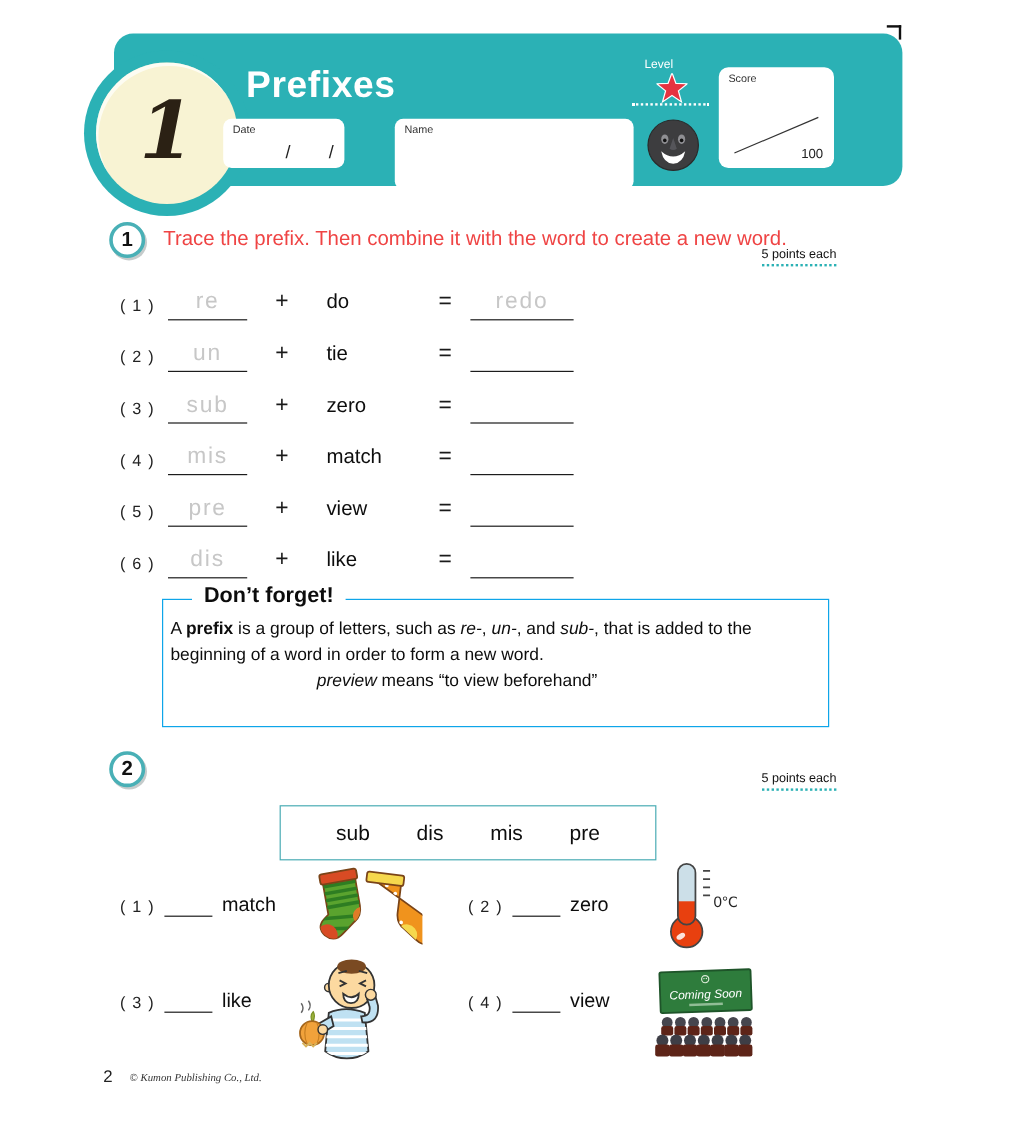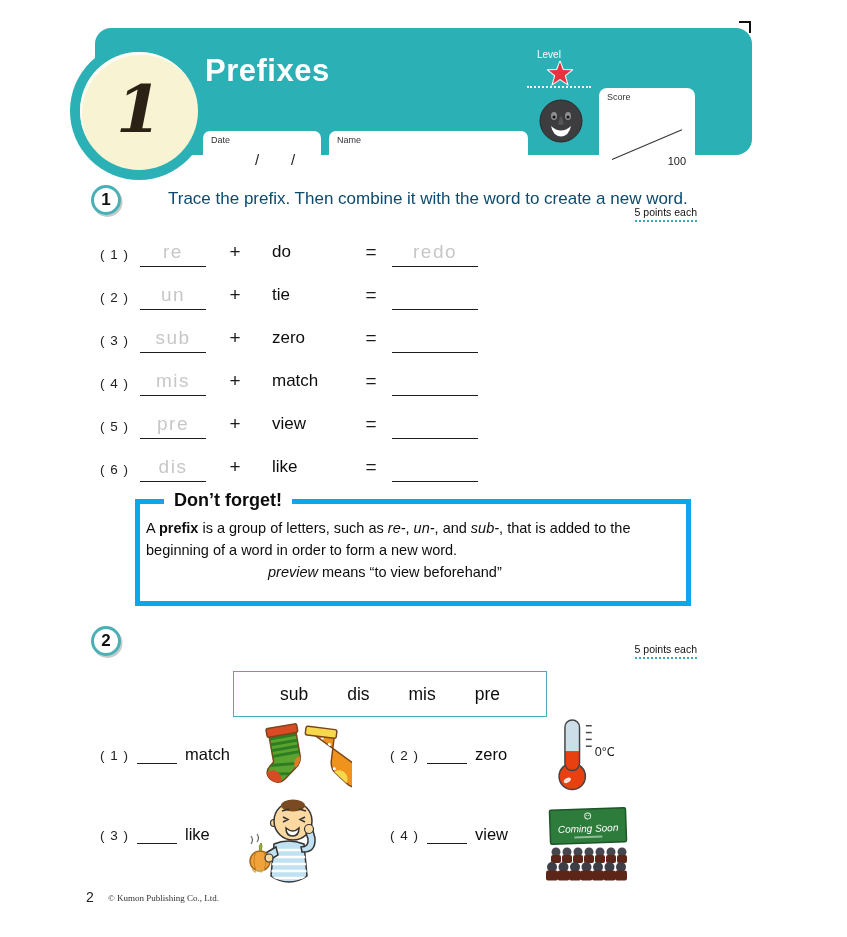--- a/index.html
+++ b/index.html
@@ -16,22 +16,22 @@
     border-top:2.5px solid #101010; border-right:2.5px solid #101010; }
   .big-circle { position:absolute; left:70px; top:42px; width:138px; height:138px;
     border-radius:50%; background:#2bb1b5; }
   .big-circle-inner { position:absolute; left:10px; top:10px; width:118px; height:118px;
     border-radius:50%; background:#f8f3d3; box-shadow:inset 2px 3px 0 rgba(255,255,255,.7);
     display:flex; align-items:center; justify-content:center; }
   .big-num { font-family:"DejaVu Serif", serif; font-weight:bold; font-style:italic;
     font-size:66px; color:#2b2114; transform:translateY(-2px); }
   .banner-title { position:absolute; left:205px; top:53px; color:#fff;
     font-size:31px; font-weight:bold; letter-spacing:.5px; }
-  .field-box { position:absolute; background:#fff; border-radius:7px;margin-top:32px; }
-  .date-box { left:203px; top:99px; width:118px; height:41px; }
+  .field-box { position:absolute; background:#fff; border-radius:7px; }
+  .date-box { left:186px; top:99px; width:101px; height:41px; }
   .name-box { left:329px; top:99px; width:199px; height:59px; }
   .field-label { position:absolute; left:8px; top:4px; font-size:9px; color:#333; }
   .slash { position:absolute; bottom:4px; font-size:15px; color:#222; }
   .slash1 { left:52px; } .slash2 { left:88px; }
   .level-label { position:absolute; left:537px; top:49px; font-size:10px; color:#fff; }
   .level-star { position:absolute; left:547px; top:61px; }
   .level-dots { position:absolute; left:527px; top:86px; width:64px;
     border-bottom:2px dotted #fff; }
   .face-badge { position:absolute; left:539px; top:99px; }
   .score-box { left:599px; top:56px; width:96px; height:84px; border-radius:8px; }
@@ -39,40 +39,40 @@
     border-top:1.5px solid #333; transform:rotate(-23deg); transform-origin:left center; }
   .score-max { position:absolute; right:9px; bottom:5px; font-size:11px; color:#222; }
 
   
   .sec-badge { position:absolute; width:30px; height:30px; border-radius:50%;
     background:#fff; border:3px solid #49b0b6; box-shadow:1.5px 2px 0 rgba(110,125,125,.4);
     display:flex; align-items:center; justify-content:center;
     font-size:17px; font-weight:bold; color:#111; }
   .sec1-badge { left:91px; top:185px; }
   .sec2-badge { left:91px; top:626px; }
-  .sec-instruction { position:absolute; font-size:17px; color:#0c4a6e;margin-left:32px; }
+  .sec-instruction { position:absolute; font-size:17px; color:#ef4444; }
   .sec1-instruction { left:136px; top:189px; }
   .sec2-instruction { left:136px; top:632px; }
   .points-each { position:absolute; right:150px; font-size:10.5px; color:#111;
     border-bottom:2px dotted #2bb1b5; padding-bottom:2px; }
   .points1 { top:206px; } .points2 { top:643px; }
 
   
   .s1-rows { position:absolute; left:100px; top:224px; }
   .s1-row { display:grid; grid-template-columns:40px 66px 58px 86px 42px 86px;
     align-items:end; height:43px; }
   .s1-num { font-size:13.5px; letter-spacing:1px; padding-bottom:5px; color:#222; }
   .blank { border-bottom:1.7px solid #1c1c1c; text-align:center; height:28px;
     font-size:19px; letter-spacing:1.5px; color:#c7c7c7; line-height:26px; }
   .s1-plus, .s1-eq { font-size:19px; text-align:center; padding-bottom:4px; color:#1a1a1a; }
   .s1-word { font-size:17px; padding-bottom:5px; padding-left:8px; color:#0d0d0d; }
 
   
   .callout { position:absolute; left:135px; top:499px; width:556px; height:107px;
-    border:5px solid #0ea5e9; background:#fff; }
+    border:1px solid #0ea5e9; background:#fff; }
   .callout-title { position:absolute; top:-14px; left:24px; background:#fff;
     padding:0 10px; font-size:18px; font-weight:bold; color:#0c0c0c; }
   .callout-body { padding:14px 14px 0 6px; font-size:14.5px; line-height:1.5; color:#0d0d0d; }
   .ex1 { padding-left:54px; } .ex2 { padding-left:122px; }
   .b { font-weight:bold; } .it { font-style:italic; }
 
   
   .word-bank { position:absolute; left:233px; top:671px; width:314px; height:46px;
     border:1.6px solid #4aacb4; background:#fff; display:flex; align-items:center;
     justify-content:space-between; padding:0 46px; }
@@ -85,21 +85,21 @@
   .item3 { left:100px; top:824px; } .item4 { left:390px; top:824px; }
   .illus { position:absolute; }
   .socks { left:254px; top:720px; }
   .thermo { left:548px; top:716px; }
   .boy { left:247px; top:794px; }
   .screen { left:542px; top:804px; }
 
   
   .page-num { position:absolute; left:86px; top:889px; font-size:14px; color:#222; }
   .copyright { position:absolute; left:108px; top:893px; font-size:9px;
-    font-family:"Liberation Serif", serif; color:#333; }
+    font-family:"Liberation Serif", serif; font-style:italic; color:#333; }
 </style>
 </head>
 <body>
 
 <div class="page">
 
   <div class="banner"></div>
   <div class="corner-mark"></div>
 
   <div class="big-circle">

